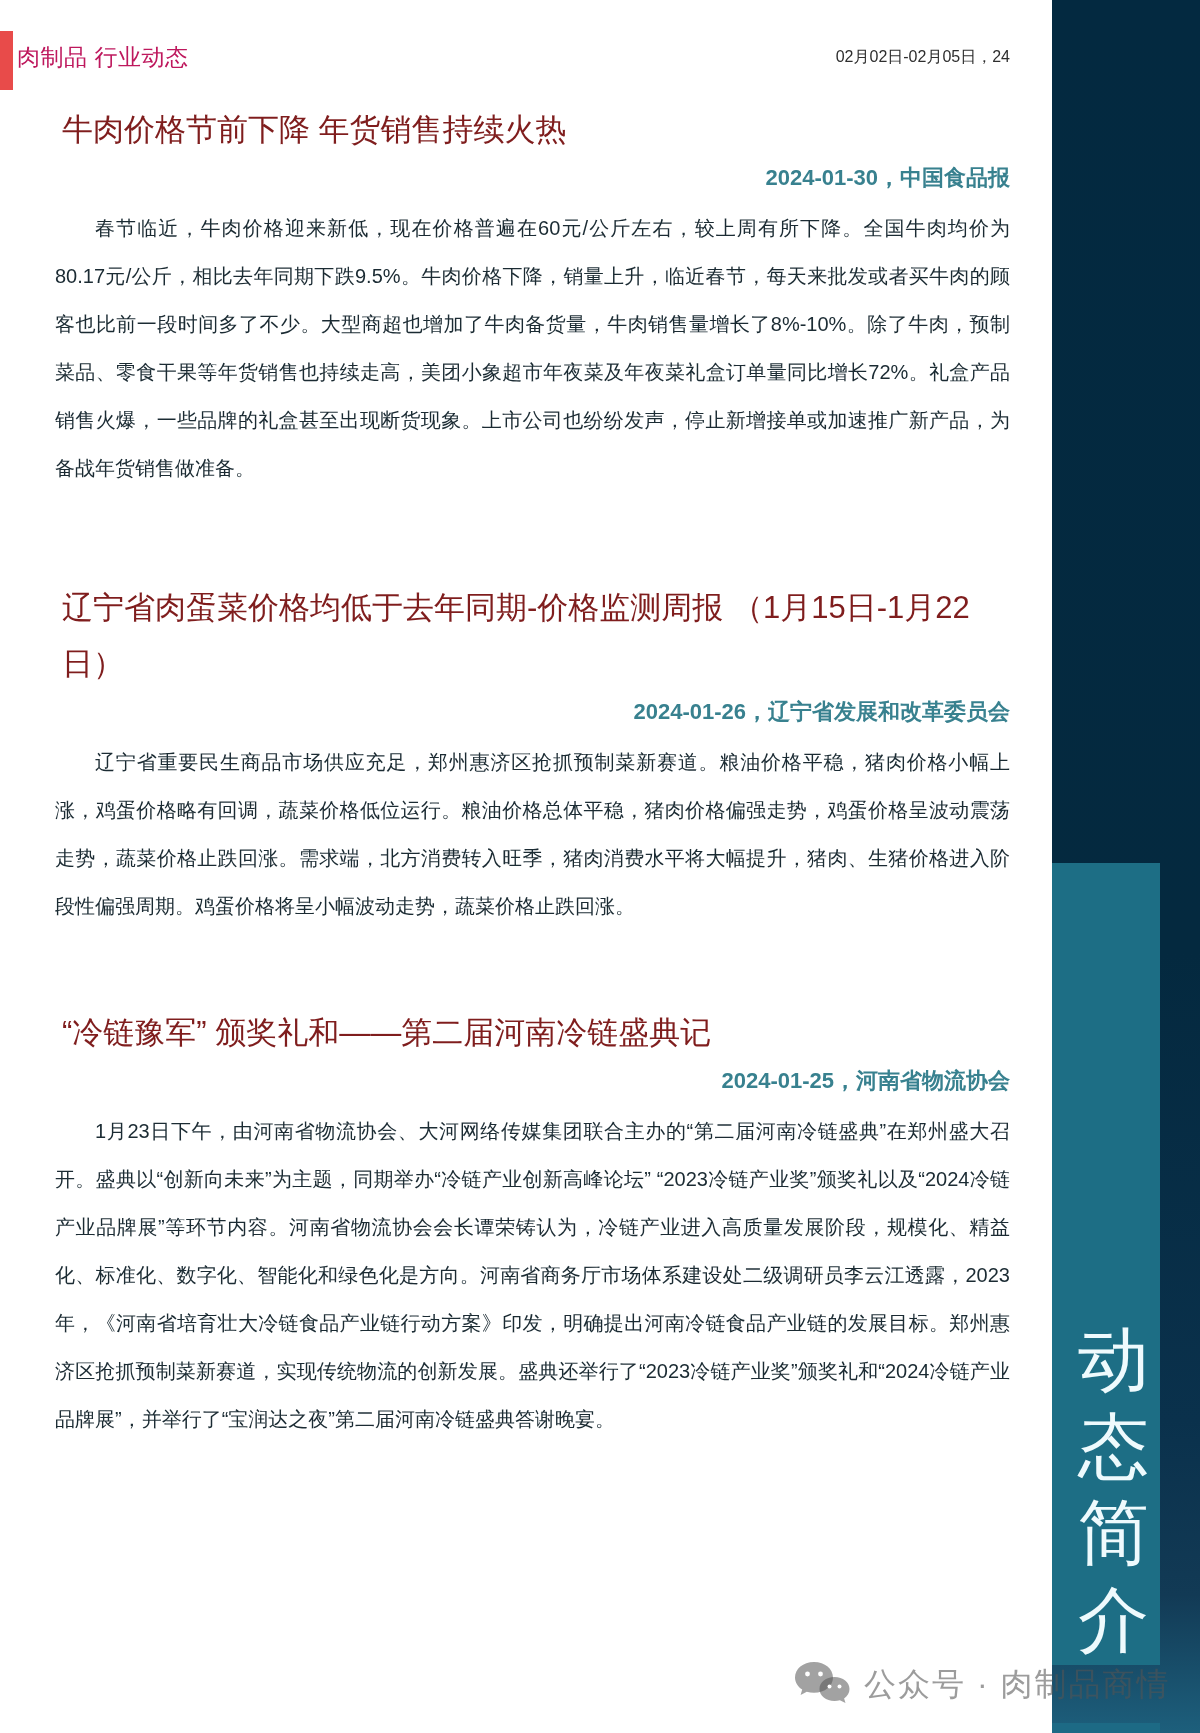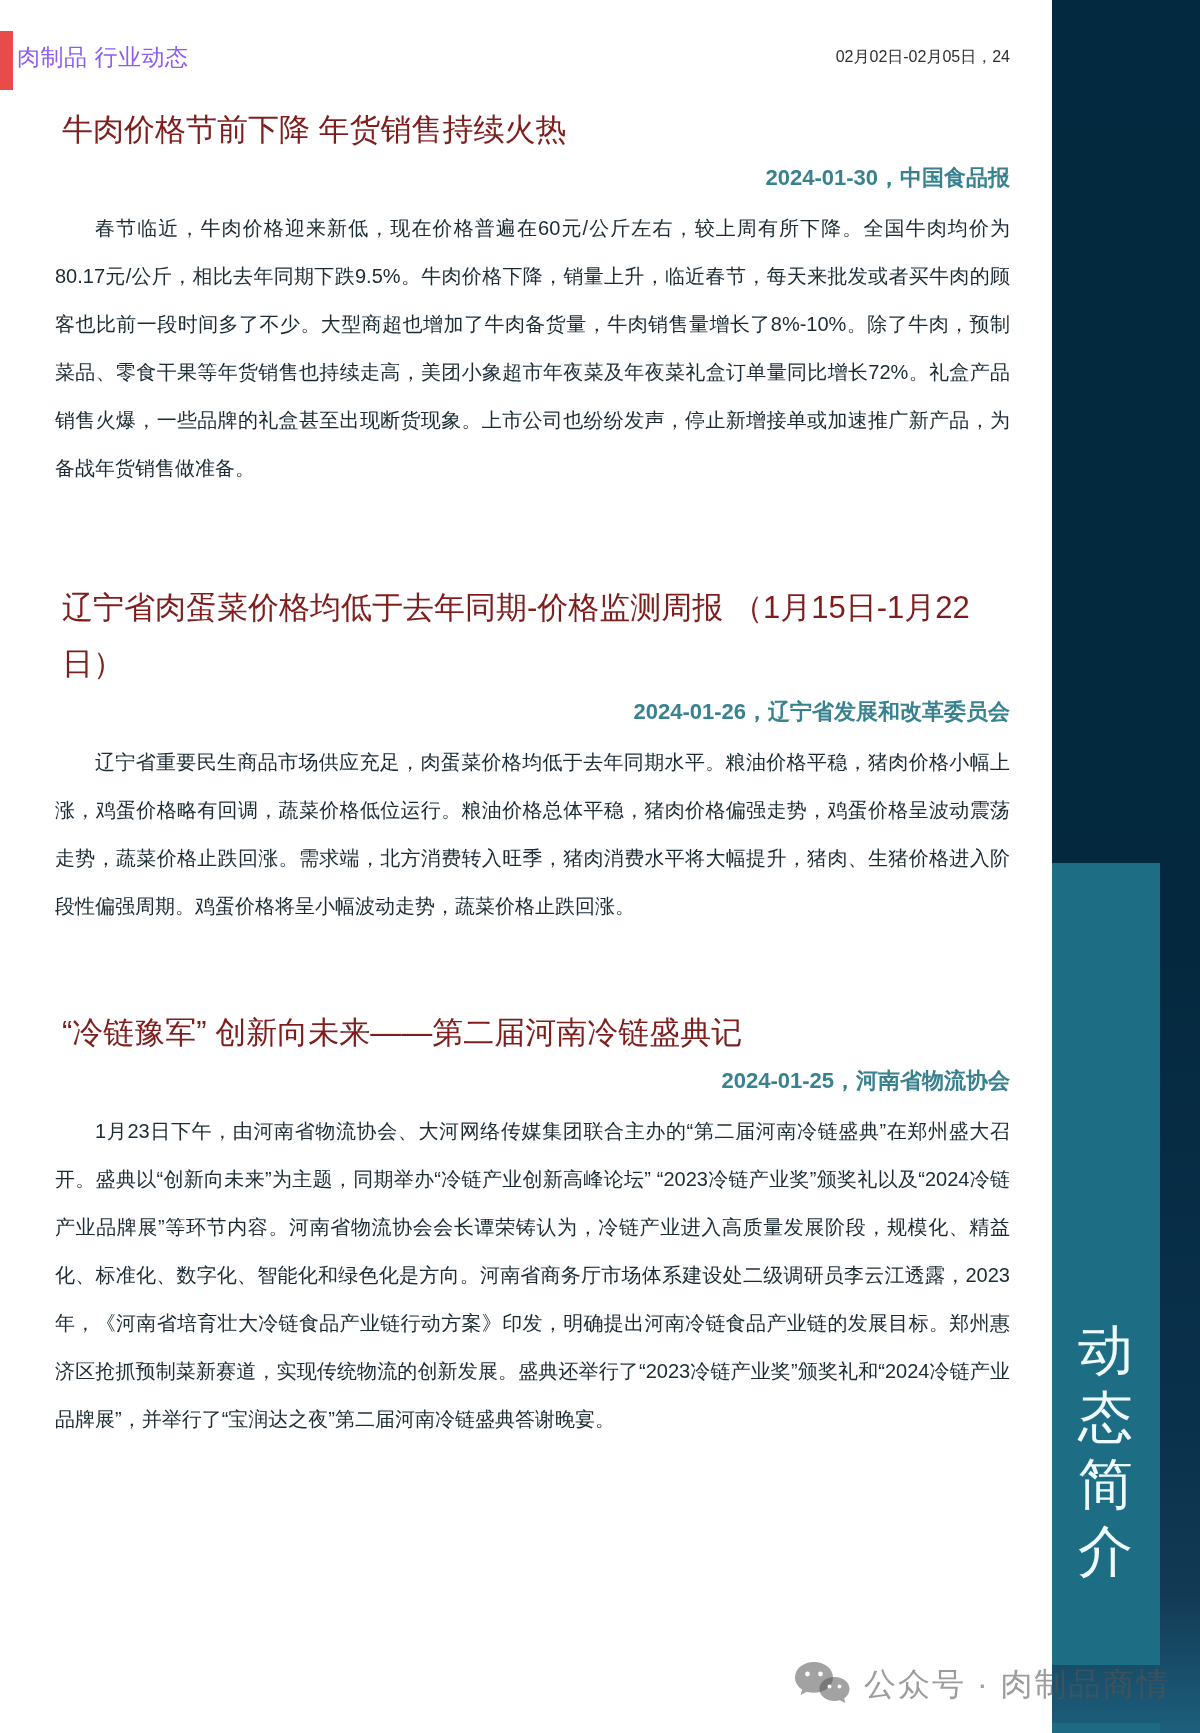--- a/index.html
+++ b/index.html
@@ -32,41 +32,41 @@
   .teal-strip {
     position: absolute;
     left: 1052px; top: 1723px;
     width: 108px; height: 10px;
     background: #1d6a85;
   }
   .vertical-label {
     position: absolute;
     left: 26px; top: 454px;
     width: 1em;
-    font-size: 55px;
+    font-size: 71px;
     line-height: 1.22;
     color: #eefafd;
     word-break: break-all;
     letter-spacing: 0;
     text-align: center;
   }
 
   
   .red-block {
     position: absolute;
     left: 0; top: 31px;
     width: 13px; height: 59px;
     background: #e84b4a;
   }
   .header-title {
     position: absolute;
     left: 17px; top: 42px;
     font-size: 23px;
     line-height: 30px;
-    color: #8b5cf6;
+    color: #be185d;
     letter-spacing: 0.5px;
     white-space: pre;
   }
   .header-date {
     position: absolute;
     right: 190px; top: 42px;
     font-size: 16px;
     line-height: 30px;
     color: #2e2e2e;
     text-align: right;
@@ -140,25 +140,25 @@
 
   <article class="article article-1">
     <h2 class="article-title">牛肉价格节前下降 年货销售持续火热</h2>
     <div class="article-source">2024-01-30，中国食品报</div>
     <p class="article-body">春节临近，牛肉价格迎来新低，现在价格普遍在60元/公斤左右，较上周有所下降。全国牛肉均价为80.17元/公斤，相比去年同期下跌9.5%。牛肉价格下降，销量上升，临近春节，每天来批发或者买牛肉的顾客也比前一段时间多了不少。大型商超也增加了牛肉备货量，牛肉销售量增长了8%-10%。除了牛肉，预制菜品、零食干果等年货销售也持续走高，美团小象超市年夜菜及年夜菜礼盒订单量同比增长72%。礼盒产品销售火爆，一些品牌的礼盒甚至出现断货现象。上市公司也纷纷发声，停止新增接单或加速推广新产品，为备战年货销售做准备。</p>
   </article>
 
   <article class="article article-2">
     <h2 class="article-title">辽宁省肉蛋菜价格均低于去年同期-价格监测周报 （1月15日-1月22日）</h2>
     <div class="article-source">2024-01-26，辽宁省发展和改革委员会</div>
-    <p class="article-body">辽宁省重要民生商品市场供应充足，肉蛋菜价格均低于去年同期水平。粮油价格平稳，猪肉价格小幅上涨，鸡蛋价格略有回调，蔬菜价格低位运行。粮油价格总体平稳，猪肉价格偏强走势，鸡蛋价格呈波动震荡走势，蔬菜价格止跌回涨。需求端，北方消费转入旺季，猪肉消费水平将大幅提升，猪肉、生猪价格进入阶段性偏强周期。鸡蛋价格将呈小幅波动走势，蔬菜价格止跌回涨。</p>
+    <p class="article-body">辽宁省重要民生商品市场供应充足，郑州惠济区抢抓预制菜新赛道。粮油价格平稳，猪肉价格小幅上涨，鸡蛋价格略有回调，蔬菜价格低位运行。粮油价格总体平稳，猪肉价格偏强走势，鸡蛋价格呈波动震荡走势，蔬菜价格止跌回涨。需求端，北方消费转入旺季，猪肉消费水平将大幅提升，猪肉、生猪价格进入阶段性偏强周期。鸡蛋价格将呈小幅波动走势，蔬菜价格止跌回涨。</p>
   </article>
 
   <article class="article article-3">
-    <h2 class="article-title">“冷链豫军” 创新向未来——第二届河南冷链盛典记</h2>
+    <h2 class="article-title">“冷链豫军” 颁奖礼和——第二届河南冷链盛典记</h2>
     <div class="article-source">2024-01-25，河南省物流协会</div>
     <p class="article-body">1月23日下午，由河南省物流协会、大河网络传媒集团联合主办的“第二届河南冷链盛典”在郑州盛大召开。盛典以“创新向未来”为主题，同期举办“冷链产业创新高峰论坛” “2023冷链产业奖”颁奖礼以及“2024冷链产业品牌展”等环节内容。河南省物流协会会长谭荣铸认为，冷链产业进入高质量发展阶段，规模化、精益化、标准化、数字化、智能化和绿色化是方向。河南省商务厅市场体系建设处二级调研员李云江透露，2023年，《河南省培育壮大冷链食品产业链行动方案》印发，明确提出河南冷链食品产业链的发展目标。郑州惠济区抢抓预制菜新赛道，实现传统物流的创新发展。盛典还举行了“2023冷链产业奖”颁奖礼和“2024冷链产业品牌展”，并举行了“宝润达之夜”第二届河南冷链盛典答谢晚宴。</p>
   </article>
 
   <div class="footer-watermark">
     <svg class="wechat-icon" width="58" height="47" viewBox="0 0 58 47" xmlns="http://www.w3.org/2000/svg">
       <g fill="rgba(85,85,85,0.55)">
         <path d="M21 2 C10 2 2 9 2 17.5 C2 22.5 4.8 26.8 9.2 29.5 L7.6 35 L13.8 31.7 C16 32.4 18.4 32.8 21 32.8 C32 32.8 40 26 40 17.5 C40 9 32 2 21 2 Z"></path>
         <path d="M41.5 17 C33 17 26.5 22.3 26.5 29 C26.5 35.7 33 41 41.5 41 C43.4 41 45.2 40.7 46.9 40.2 L52.5 43 L51.1 38.4 C54.5 36.2 56.5 32.8 56.5 29 C56.5 22.3 50 17 41.5 17 Z"></path>
       </g>

